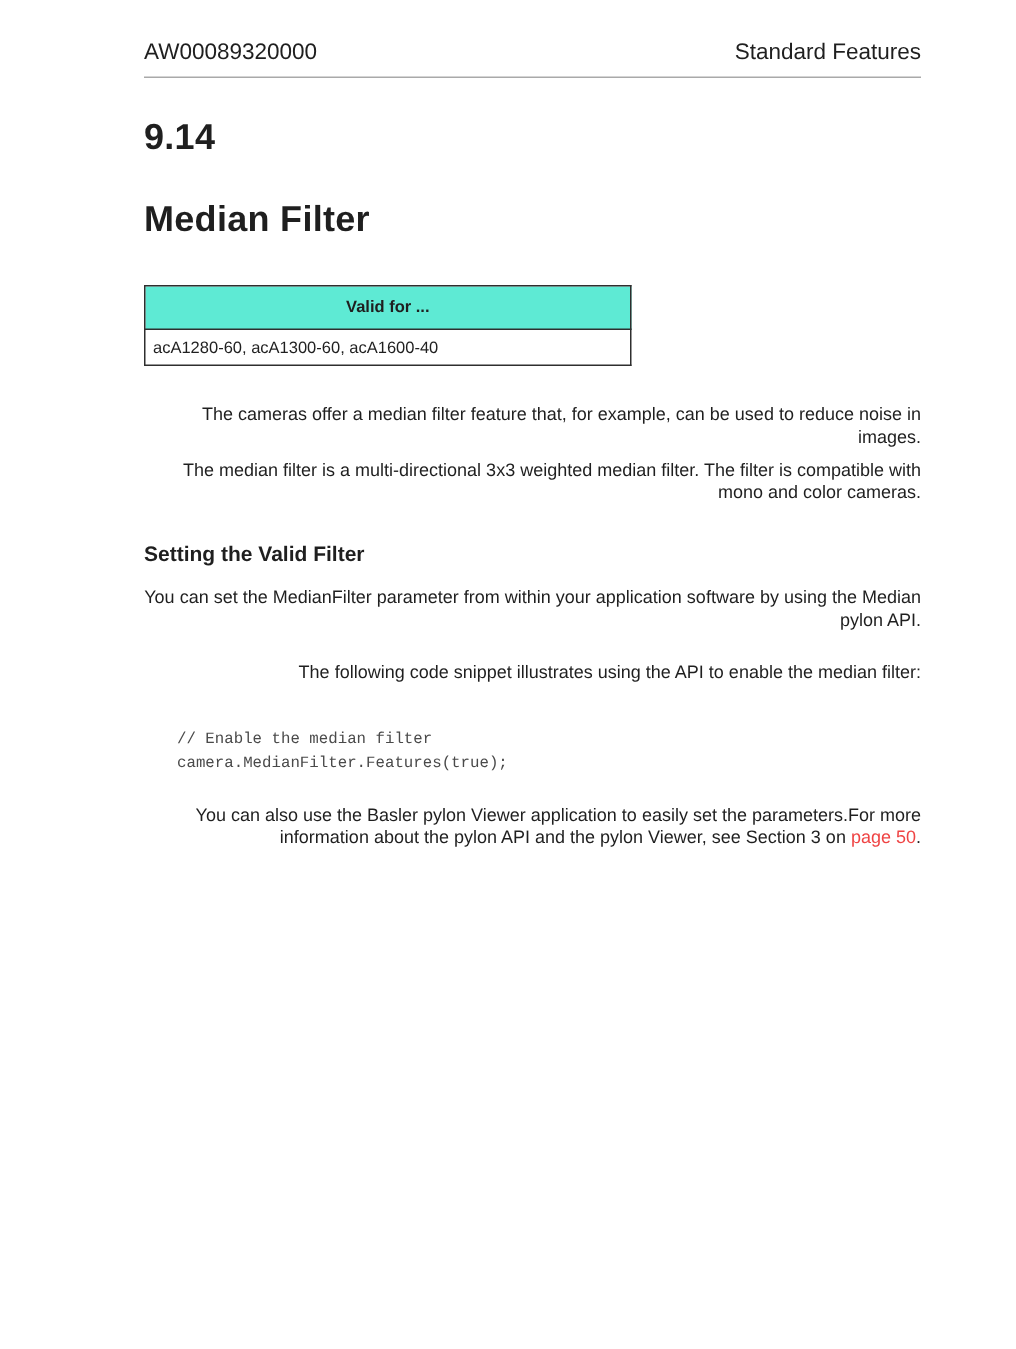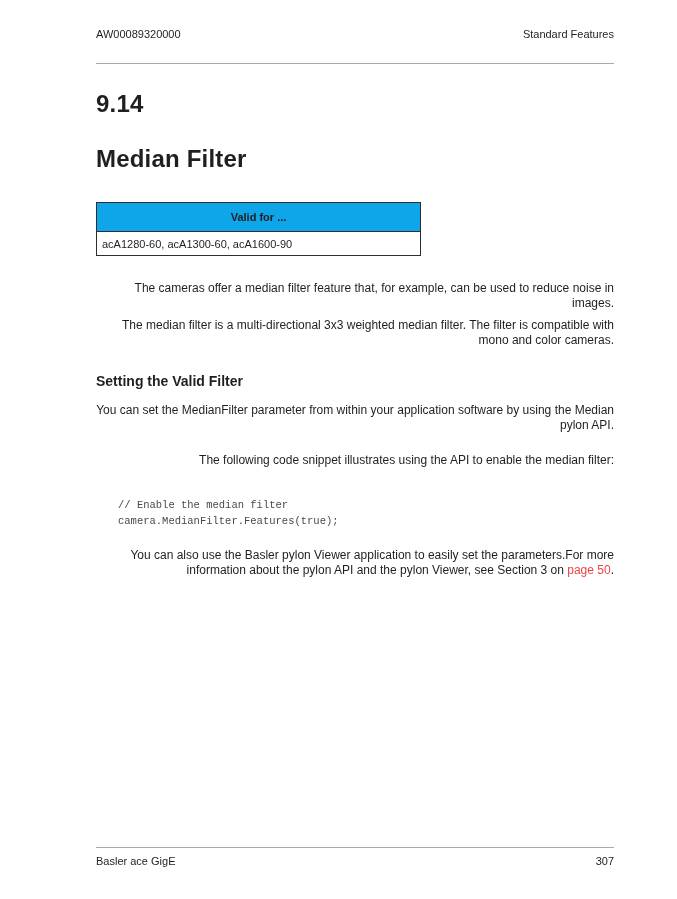--- a/index.html
+++ b/index.html
@@ -20,24 +20,24 @@
   .content {
     margin:0 63px 0 96px; 
   }
 
   
   .running-header {
     padding-top:28px;
     display:flex;
     justify-content:space-between;
     align-items:flex-end;
-    font-size:11px;
+    font-size:15px;
     line-height:13px;
     border-bottom:1px solid #a9a9a9;
-    padding-bottom:22px;
+    padding-bottom:10px;
   }
 
   
   .section-heading {
     margin-top:27px;
     display:flex;
     gap:29px;
     font-size:24px;
     line-height:26px;
     font-weight:bold;
@@ -49,21 +49,21 @@
   .valid-table {
     margin-top:30px;
     width:325px;
     border-collapse:collapse;
     font-size:11px;
   }
   .valid-table th, .valid-table td {
     border:1px solid #2e2e2e;
   }
   .valid-table th {
-    background:#0ea5e9;
+    background:#5eead4;
     height:26px;
     font-weight:bold;
     text-align:center;
     font-size:11px;
   }
   .valid-table td {
     height:21px;
     padding-left:5px;
     text-align:left;
     font-weight:normal;
@@ -133,37 +133,33 @@
     </h1>
 
     <table class="valid-table">
       <thead>
         <tr>
           <th>Valid for ...</th>
         </tr>
       </thead>
       <tbody>
         <tr>
-          <td>acA1280-60, acA1300-60, acA1600-90</td>
+          <td>acA1280-60, acA1300-60, acA1600-40</td>
         </tr>
       </tbody>
     </table>
 
     <p class="para p-intro1">The cameras offer a median filter feature that, for example, can be used to reduce noise in images.</p>
     <p class="para p-intro2">The median filter is a multi-directional 3x3 weighted median filter. The filter is compatible with mono and color cameras.</p>
 
     <h2 class="sub-heading">Setting the Valid Filter</h2>
 
     <p class="para p-set1">You can set the MedianFilter parameter from within your application software by using the Median pylon API.</p>
     <p class="para p-set2">The following code snippet illustrates using the API to enable the median filter:</p>
 
     <div class="code-block"><span>// Enable the median filter</span>
 <span>camera.MedianFilter.Features(true);</span></div>
 
     <p class="para p-set3"><span>You can also use the Basler pylon Viewer application to easily set the parameters.For more information about the pylon API and the pylon Viewer, see Section 3 on </span><a class="page-link" href="#">page 50</a><span>.</span></p>
 
   </div>
 
-  <div class="running-footer">
-    <span>Basler ace GigE</span>
-    <span>307</span>
-  </div>
 </div>
 
 </body></html>

